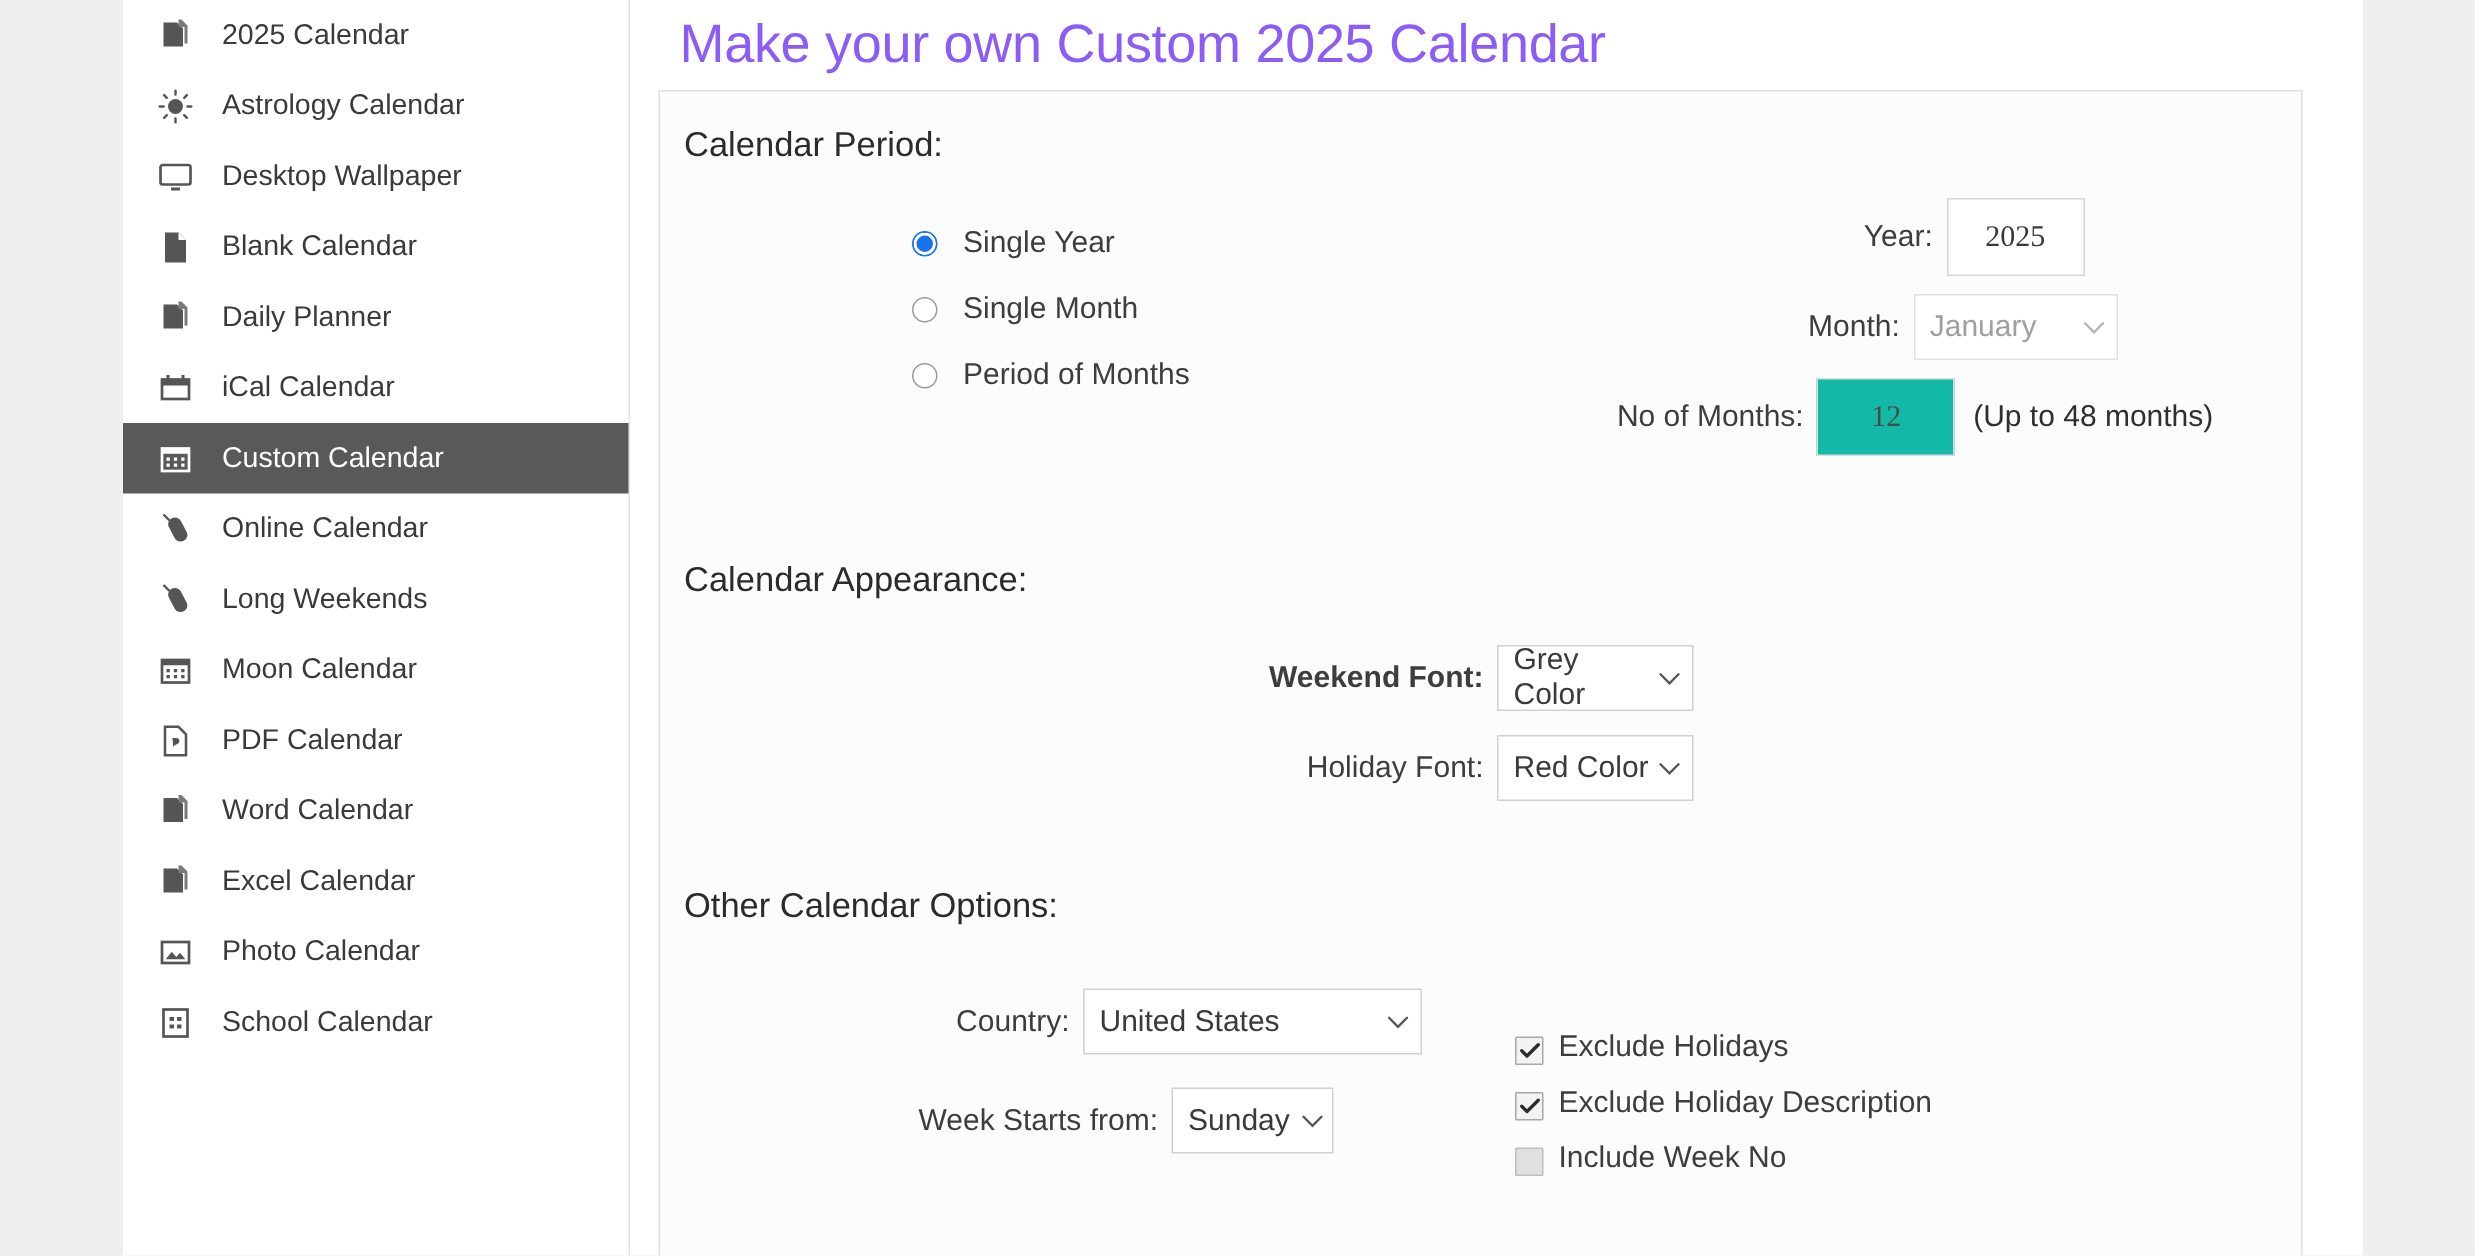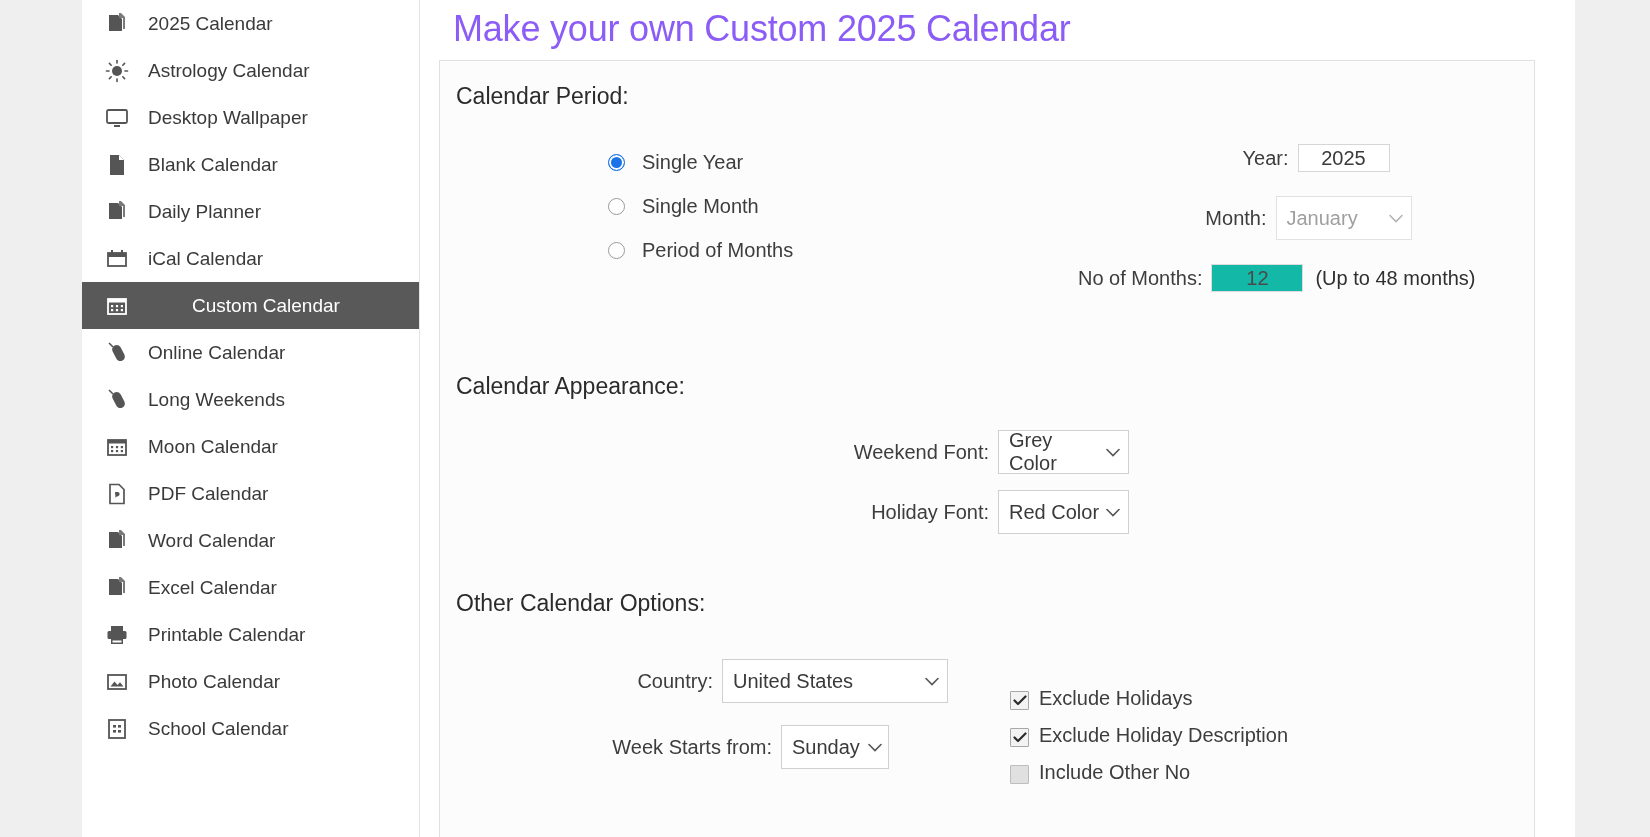--- a/index.html
+++ b/index.html
@@ -47,21 +47,20 @@
     padding-left: 22px;
     color: #3a3a3a;
     font-size: 19px;
     cursor: pointer;
     background: transparent;
     white-space: nowrap;
   }
   .nav-item.active {
     background: #595959;
     color: #ffffff;
-    gap: 44px;
   }
   .nav-item .nav-icon {
     width: 26px;
     height: 26px;
     margin-right: 18px;
     display: flex;
     align-items: center;
     justify-content: center;
     flex: 0 0 26px;
   }
@@ -162,27 +161,28 @@
   .field-label {
     font-size: 20px;
     color: #3d3d3d;
     text-align: right;
     margin-right: 9px;
     white-space: nowrap;
   }
   .txtbox {
     border: 1px solid #d6d6d6;
     background: #ffffff;
-    height: 28px;
+    height: 52px;
     font-size: 20px;
     color: #3a3a3a;
     display: flex;
     align-items: center;
     justify-content: center;
     padding: 0 10px;
+    font-family: Liberation Serif, serif;
   }
   .txtbox.disabled {
     background: #14b8a6;
     color: #4a4a4a;
     border-color: #dcdcdc;
   }
   .selectbox {
     border: 1px solid #d0d0d0;
     background: #ffffff;
     height: 44px;
@@ -388,31 +388,20 @@
       <div class="nav-item">
         <span class="nav-icon">
           <svg width="24" height="24" viewBox="0 0 24 24">
               <path fill="#555" d="M4 3h9l4 4v12H4z"></path>
               <path fill="#7a7a7a" d="M8 1h8l4 4v12h-2V6h-4V1z"></path>
             </svg>
         </span>
         <span class="nav-label">Excel Calendar</span>
       </div>
 
-      <div class="nav-item">
-        <span class="nav-icon">
-          <svg width="24" height="24" viewBox="0 0 24 24">
-              <rect x="6" y="3" width="12" height="5" fill="#555"></rect>
-              <rect x="2.5" y="8" width="19" height="8" rx="1.5" fill="#555"></rect>
-              <rect x="6" y="16" width="12" height="5" fill="#555"></rect>
-              <rect x="7.5" y="17.5" width="9" height="2" fill="#fff"></rect>
-            </svg>
-        </span>
-        <span class="nav-label">Printable Calendar</span>
-      </div>
 
       <div class="nav-item">
         <span class="nav-icon">
           <svg width="24" height="24" viewBox="0 0 24 24">
               <rect x="3" y="5" width="18" height="14" fill="none" stroke="#555" stroke-width="1.8"></rect>
               <path fill="#555" d="M5.5 16.5l4-5 3 3.5 2.5-2.8 3.5 4.3z"></path>
             </svg>
         </span>
         <span class="nav-label">Photo Calendar</span>
       </div>
@@ -495,21 +484,21 @@
         </div>
 
         <div class="sec-appearance">
           <h2 class="section-title">Calendar Appearance:</h2>
 
           <div class="row-grid" style="padding-top:12px;">
 
             <div class="col-right">
 
               <div class="field-row">
-                <span class="field-label" style="width:144px;">Weekend Font:</span>
+                <span class="field-label" style="width:144px;font-weight:bold;">Weekend Font:</span>
                 <span class="selectbox" style="width:131px;">
                   <span>Grey Color</span>
                   <span class="caret" style="margin-left:6px;">
                     <svg width="14" height="9" viewBox="0 0 14 9">
                         <path d="M1 1.5L7 7.5L13 1.5" fill="none" stroke="#555" stroke-width="1.6" stroke-linecap="round"></path>
                       </svg>
                   </span>
                 </span>
               </div>
 
@@ -577,21 +566,21 @@
                   <span class="cbox">
                     <svg width="14" height="11" viewBox="0 0 14 11">
                         <path d="M1.5 5.5L5 9L12.5 1.5" fill="none" stroke="#2b2b2b" stroke-width="2.2" stroke-linecap="round" stroke-linejoin="round"></path>
                       </svg>
                   </span>
                   <span>Exclude Holiday Description</span>
                 </label>
 
                 <label class="check-row">
                   <span class="cbox unchecked"></span>
-                  <span>Include Other No</span>
+                  <span>Include Week No</span>
                 </label>
 
               </div>
             </div>
           </div>
         </div>
 
       </section>
     </main>
 

